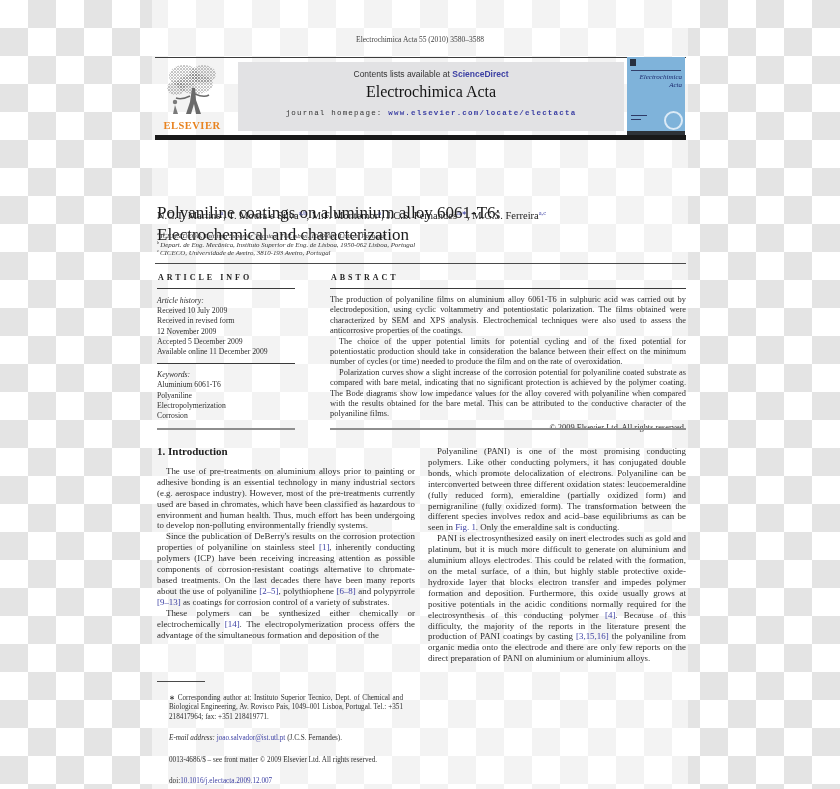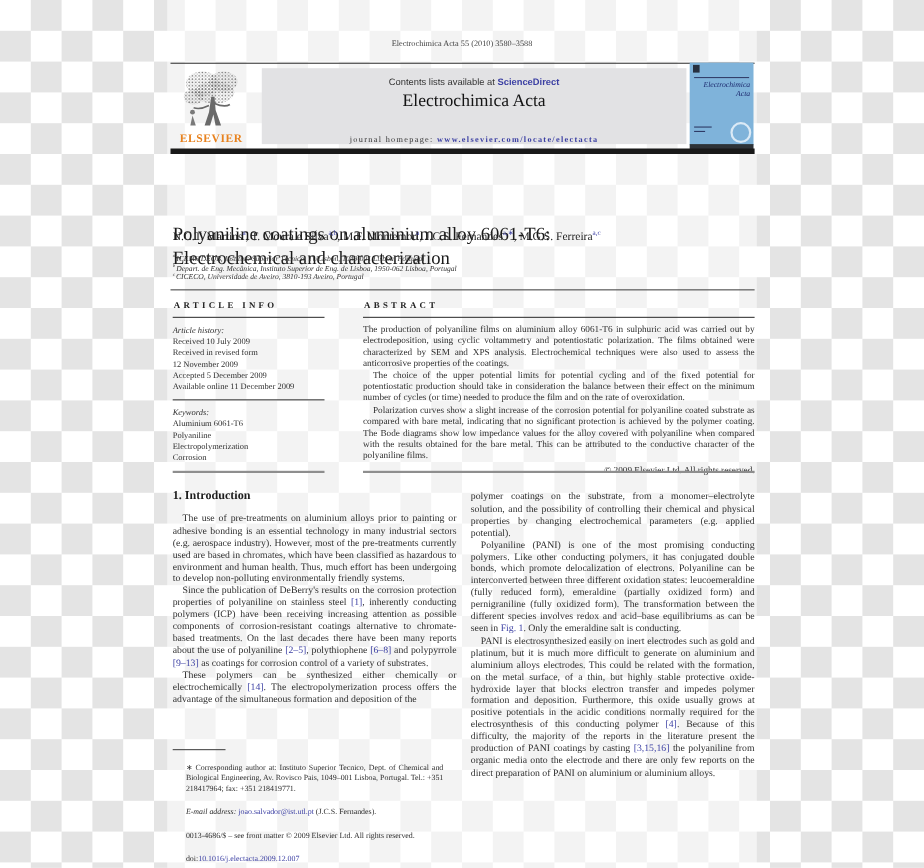--- a/index.html
+++ b/index.html
@@ -18,21 +18,21 @@
   .rule-mid{left:155px;top:263px;width:531px;height:1px;background:#4a4a4a;}
   .blackbar{left:155px;top:135px;width:531px;height:5px;background:#191919;}
 
   
   .logo{left:156px;top:62px;width:72px;height:71px;text-align:center;}
   .logo .elsevier{font-size:10.5px;font-weight:bold;letter-spacing:.5px;color:#e8821e;margin-top:-2px;}
   .graybox{left:238px;top:62px;width:386px;height:69px;background:#e2e2e4;text-align:center;}
   .graybox .contents{font-family:"Liberation Sans",sans-serif;font-size:8.5px;color:#333;margin-top:7px;text-align:center;}
   .graybox .contents .lnk{font-weight:bold;}
   .graybox .jtitle{font-size:16px;color:#141414;margin-top:4px;}
-  .graybox .homepage{font-family:Liberation Serif, serif;font-size:7.5px;letter-spacing:1.2px;color:#333;margin-top:21px;}
+  .graybox .homepage{font-family:Liberation Mono, monospace;font-size:7.5px;letter-spacing:1.2px;color:#333;margin-top:8px;}
   .graybox .homepage .lnk{font-weight:bold;}
   .cover{left:627px;top:57px;width:58px;height:75px;background:#7fb3da;overflow:hidden;}
   .cover .corner{position:absolute;left:3px;top:2px;width:6px;height:7px;background:#27303f;}
   .cover .topline{position:absolute;left:4px;top:13px;width:50px;height:1px;background:#33406b;}
   .cover .ctitle{position:absolute;right:3px;top:16px;width:52px;text-align:right;font-style:italic;font-size:7px;line-height:8px;color:#1d2a6e;}
   .cover .mini1{position:absolute;left:4px;bottom:16px;width:16px;height:1px;background:#2e3a66;}
   .cover .mini2{position:absolute;left:4px;bottom:12px;width:10px;height:1px;background:#2e3a66;}
   .cover .emblem{position:absolute;right:2px;bottom:2px;width:15px;height:15px;border-radius:50%;border:2px solid rgba(235,243,250,.85);}
   .coverstrip{left:627px;top:131px;width:58px;height:5px;background:#2e3338;}
 
@@ -173,21 +173,20 @@
 <div class="abs bodycol col-left">
   <h2>1. Introduction</h2>
   <div>
       <p class="ind"><span>The use of pre-treatments on aluminium alloys prior to painting or adhesive bonding is an essential technology in many industrial sectors (e.g. aerospace industry). However, most of the pre-treatments currently used are based in chromates, which have been classified as hazardous to environment and human health. Thus, much effort has been undergoing to develop non-polluting environmentally friendly systems.</span></p>
       <p class="ind"><span>Since the publication of DeBerry's results on the corrosion protection properties of polyaniline on stainless steel </span><span class="lnk">[1]</span><span>, inherently conducting polymers (ICP) have been receiving increasing attention as possible components of corrosion-resistant coatings alternative to chromate-based treatments. On the last decades there have been many reports about the use of polyaniline </span><span class="lnk">[2–5]</span><span>, polythiophene </span><span class="lnk">[6–8]</span><span> and polypyrrole </span><span class="lnk">[9–13]</span><span> as coatings for corrosion control of a variety of substrates.</span></p>
       <p class="ind"><span>These polymers can be synthesized either chemically or electrochemically </span><span class="lnk">[14]</span><span>. The electropolymerization process offers the advantage of the simultaneous formation and deposition of the</span></p>
     </div>
 </div>
 <div class="abs bodycol col-right">
   <div>
-      <p><span>polymer coatings on the substrate, from a monomer–electrolyte solution, and the possibility of controlling their chemical and physical properties by changing electrochemical parameters (e.g. applied potential).</span></p>
       <p class="ind"><span>Polyaniline (PANI) is one of the most promising conducting polymers. Like other conducting polymers, it has conjugated double bonds, which promote delocalization of electrons. Polyaniline can be interconverted between three different oxidation states: leucoemeraldine (fully reduced form), emeraldine (partially oxidized form) and pernigraniline (fully oxidized form). The transformation between the different species involves redox and acid–base equilibriums as can be seen in </span><span class="lnk">Fig. 1</span><span>. Only the emeraldine salt is conducting.</span></p>
       <p class="ind"><span>PANI is electrosynthesized easily on inert electrodes such as gold and platinum, but it is much more difficult to generate on aluminium and aluminium alloys electrodes. This could be related with the formation, on the metal surface, of a thin, but highly stable protective oxide-hydroxide layer that blocks electron transfer and impedes polymer formation and deposition. Furthermore, this oxide usually grows at positive potentials in the acidic conditions normally required for the electrosynthesis of this conducting polymer </span><span class="lnk">[4]</span><span>. Because of this difficulty, the majority of the reports in the literature present the production of PANI coatings by casting </span><span class="lnk">[3,15,16]</span><span> the polyaniline from organic media onto the electrode and there are only few reports on the direct preparation of PANI on aluminium or aluminium alloys.</span></p>
     </div>
 </div>
 
 <div class="abs footnote">
   <div class="fnrule"></div>
   <div>
       <p><span>∗ Corresponding author at: Instituto Superior Tecnico, Dept. of Chemical and Biological Engineering, Av. Rovisco Pais, 1049–001 Lisboa, Portugal. Tel.: +351 218417964; fax: +351 218419771.</span></p>
       <p class="ind"><span class="it">E-mail address: </span><span class="lnk">joao.salvador@ist.utl.pt</span><span> (J.C.S. Fernandes).</span></p>

